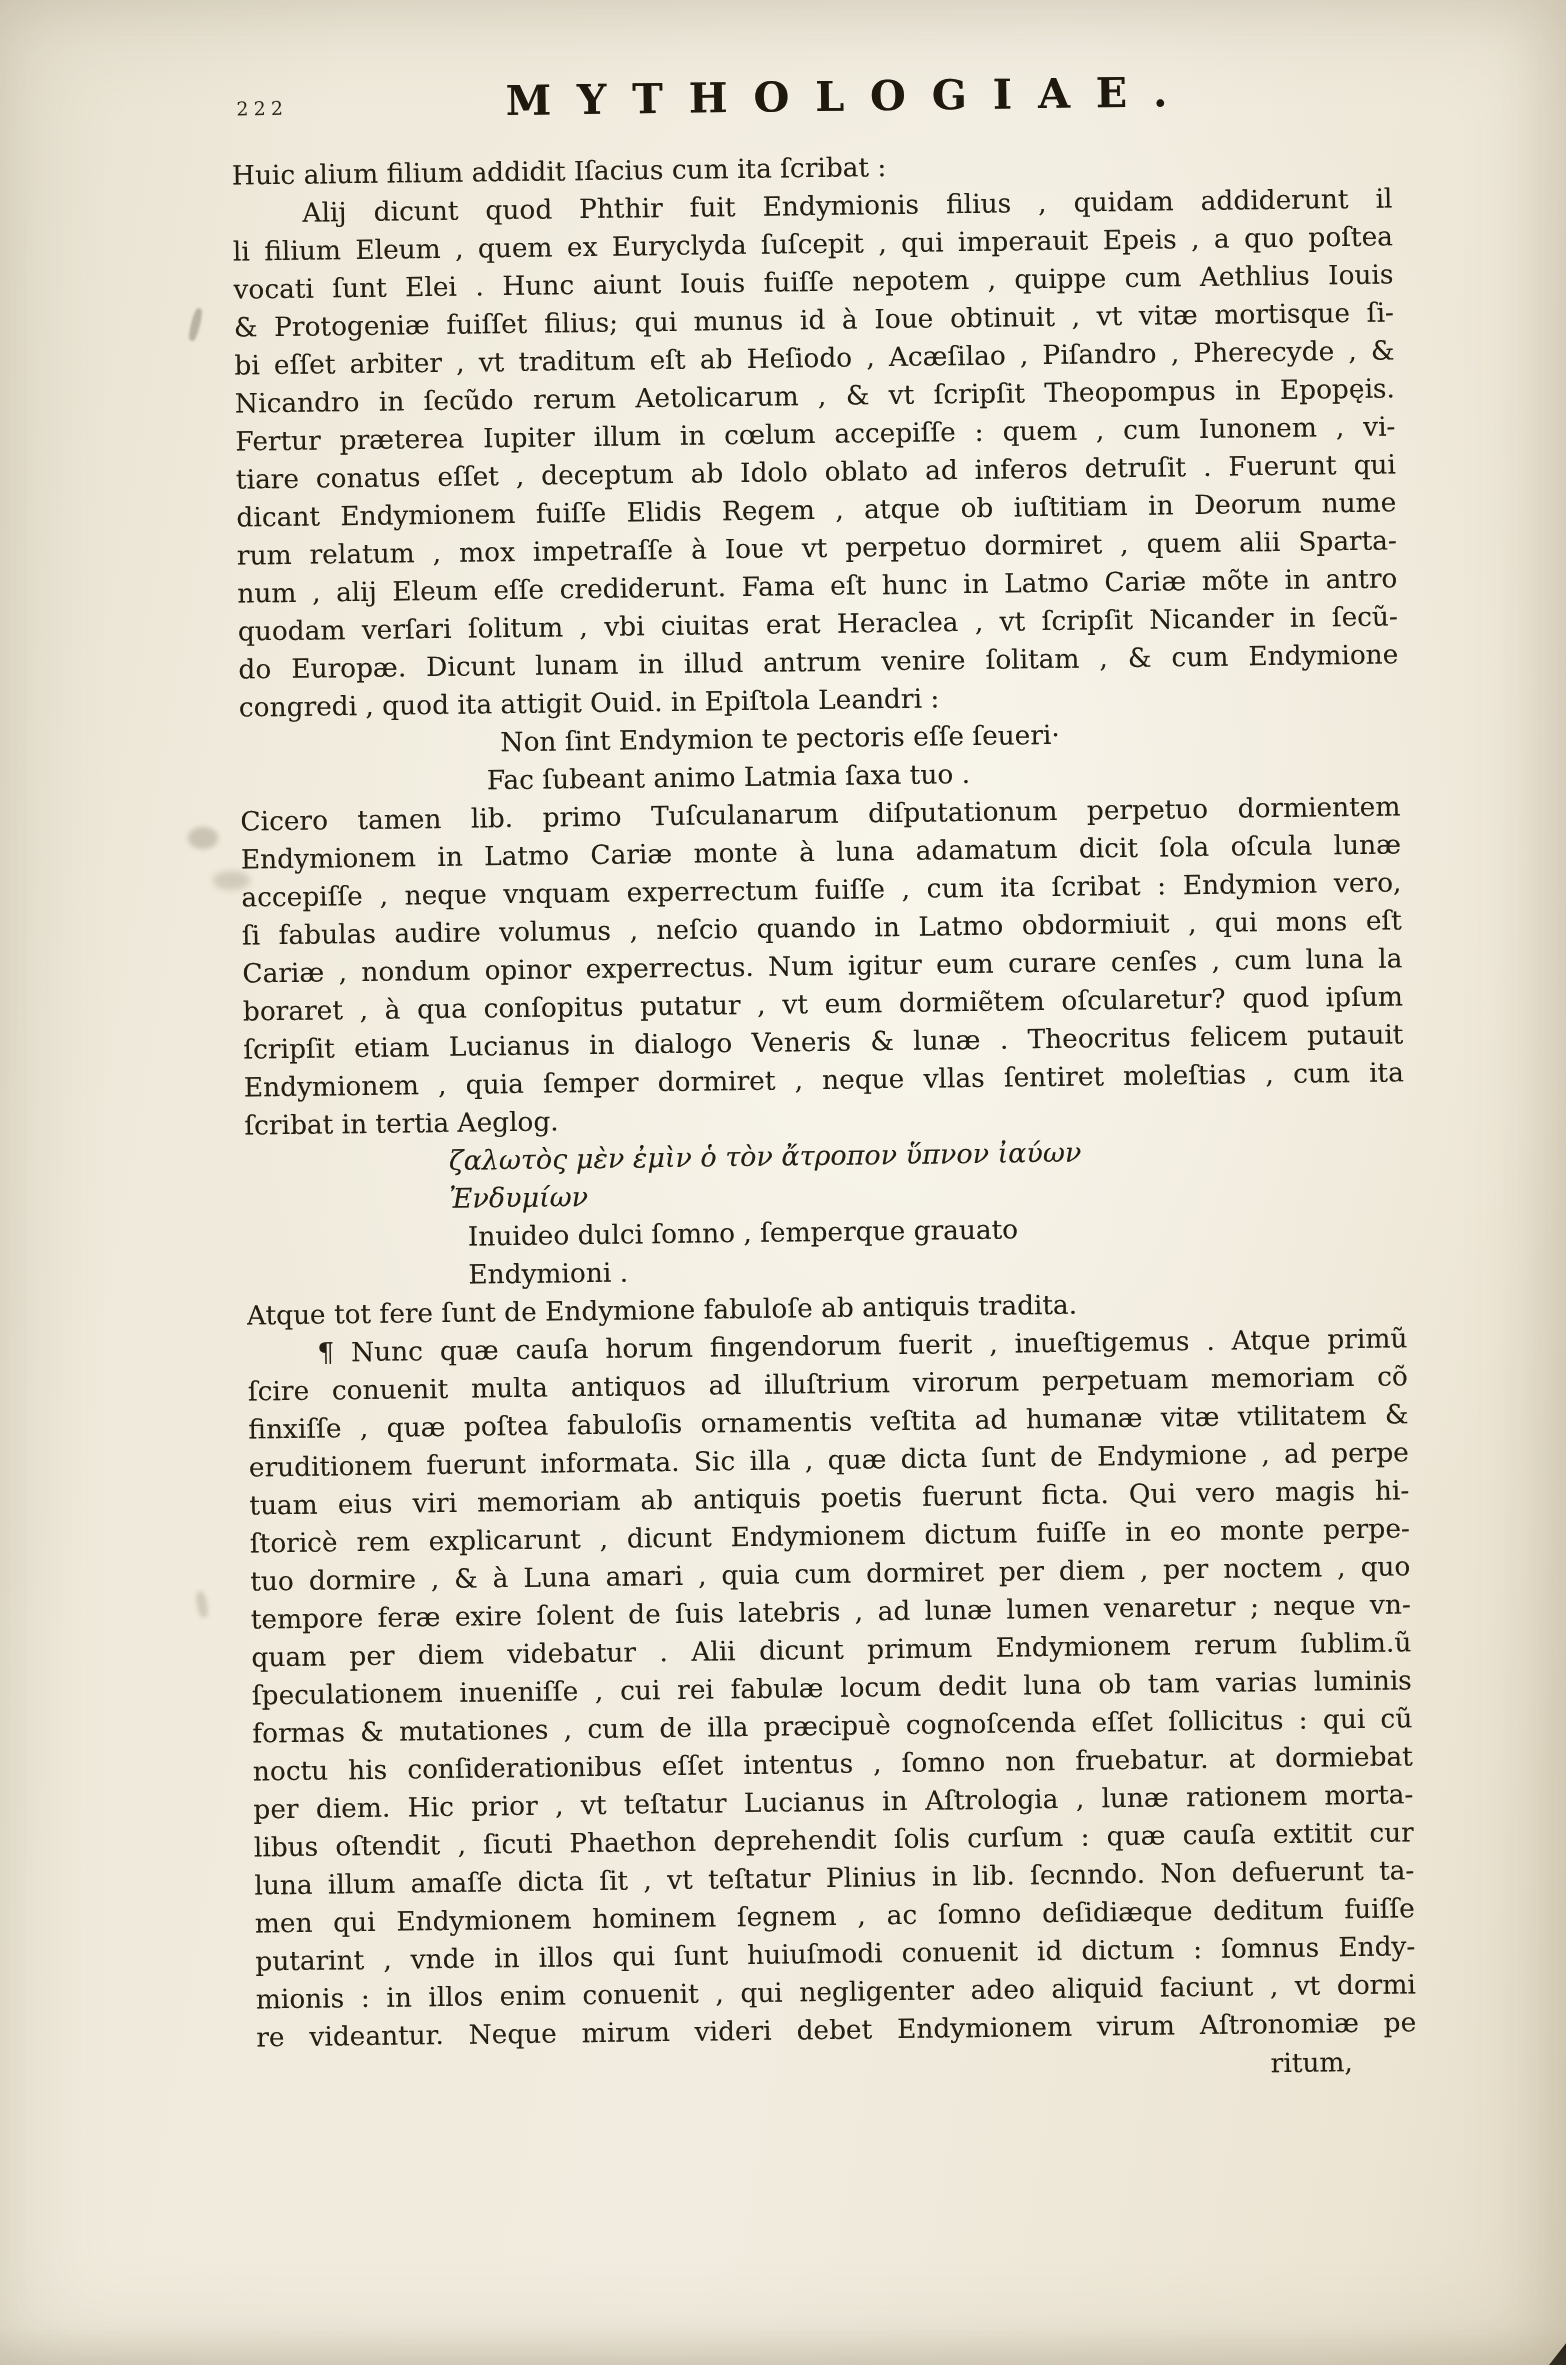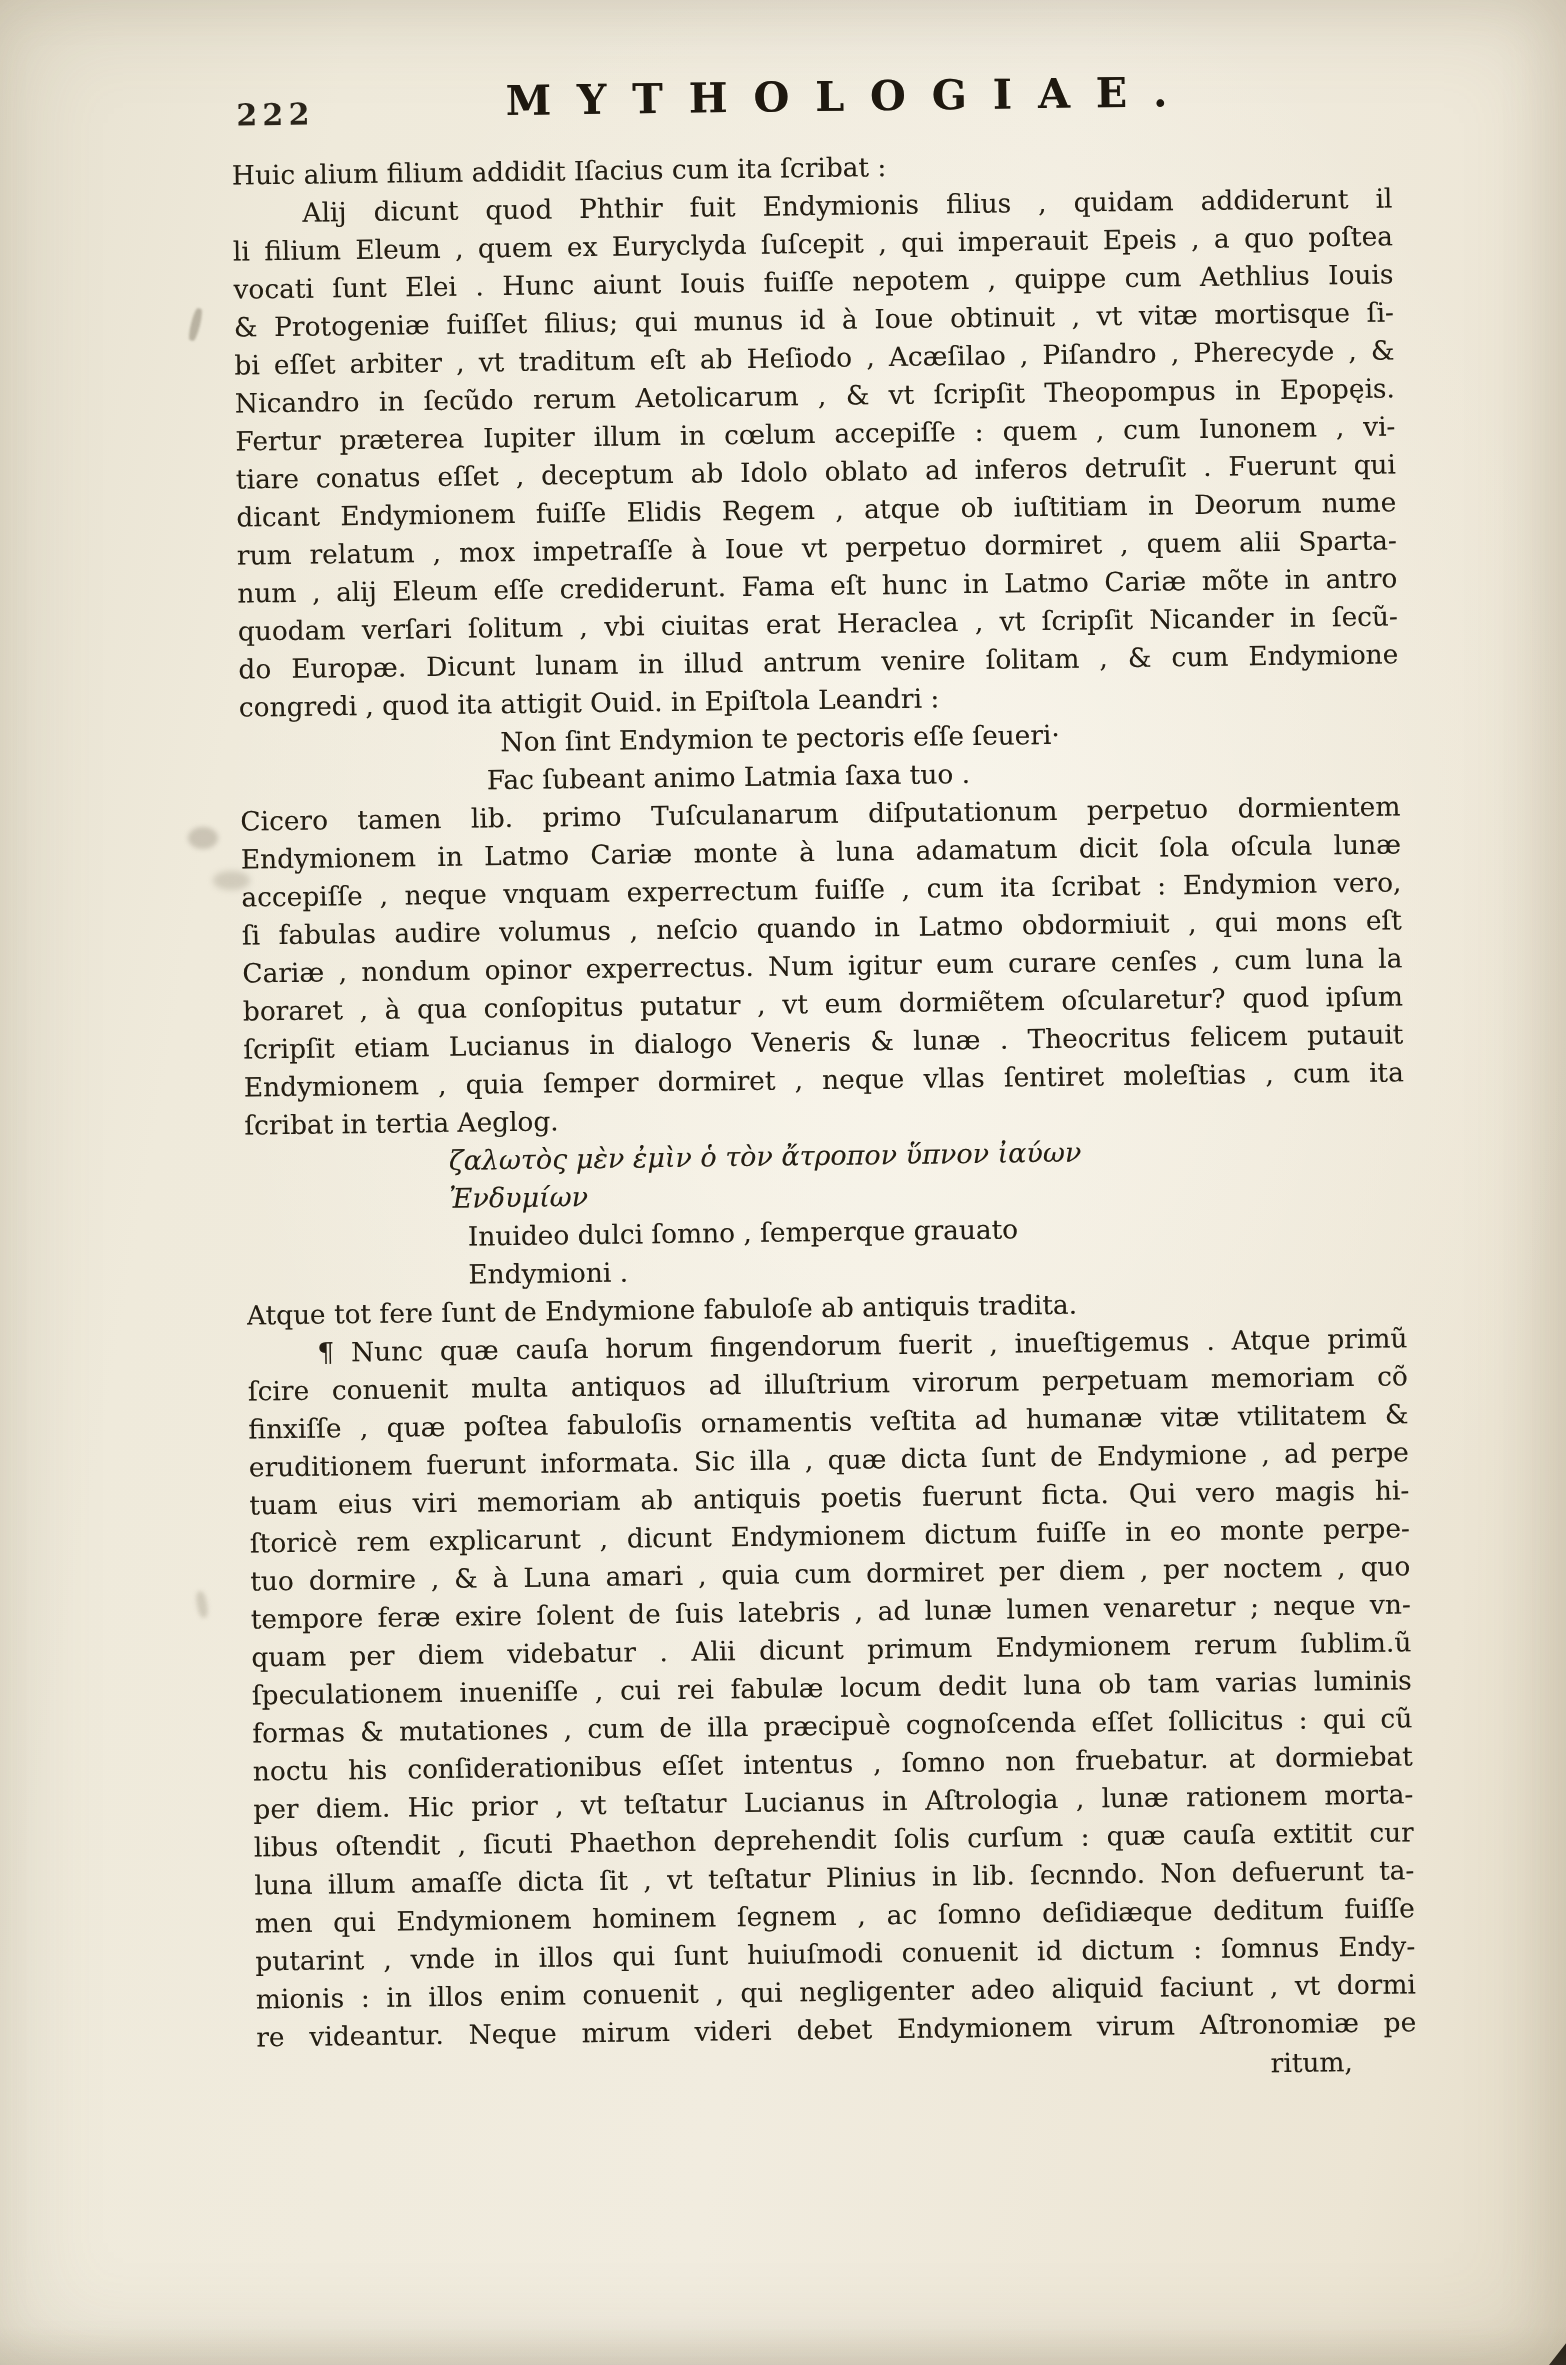--- a/index.html
+++ b/index.html
@@ -15,21 +15,21 @@
     color:#241e13;
   }
   .content{
     position:absolute; left:240px; top:76px; width:1160px;
     transform:rotate(-0.75deg);
     transform-origin:30% 35%;
   }
   .header-row{position:relative;height:76px;}
   .page-number{
     position:absolute;left:5.2px;top:17px;
-    font-size:30px;letter-spacing:5.2px;color:#2a241a;font-weight:bold;
+    font-size:19px;letter-spacing:5.2px;color:#2a241a;
   }
   .running-title{
     text-align:center;padding-left:77px;
     font-size:41px;letter-spacing:26px;font-weight:bold;
     color:#1e180f;
     text-shadow:0 0 0.6px rgba(30,24,15,.5);
   }
   .text-block{position:relative;font-size:26.4px;line-height:38px;
     text-shadow:0 0 0.6px rgba(35,28,16,.38);}
   .line{position:relative;height:38px;overflow:hidden;}

